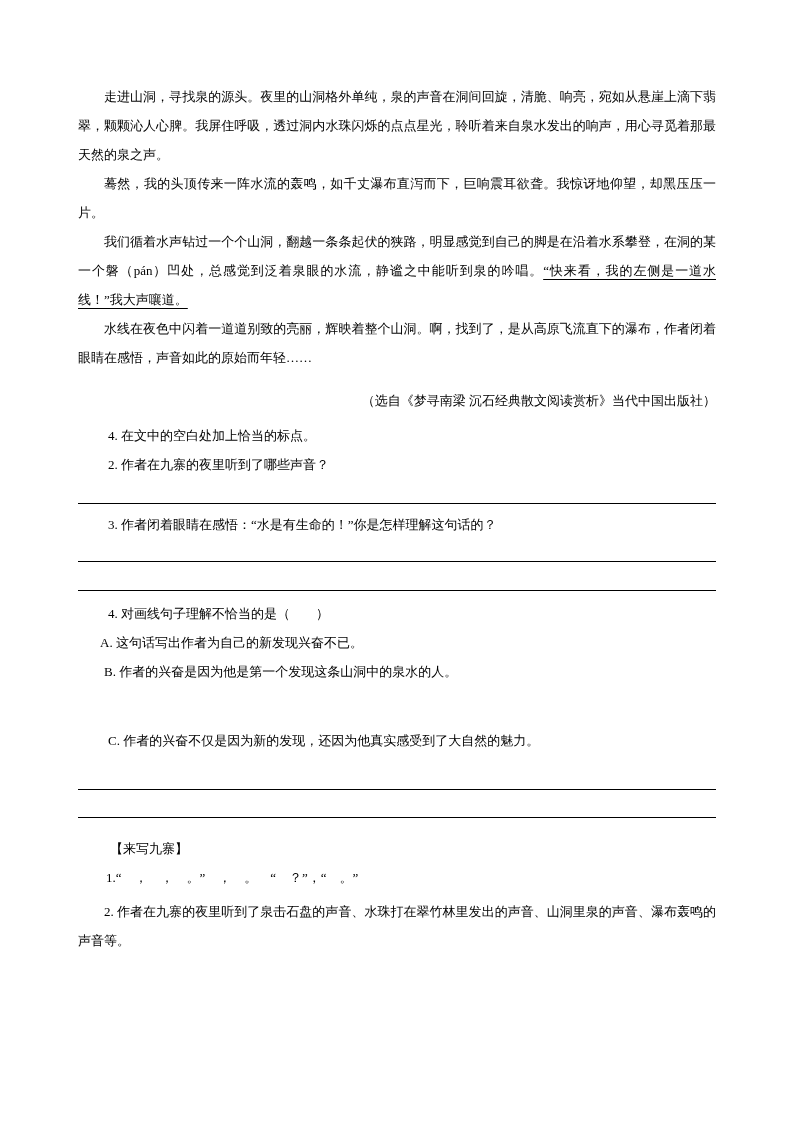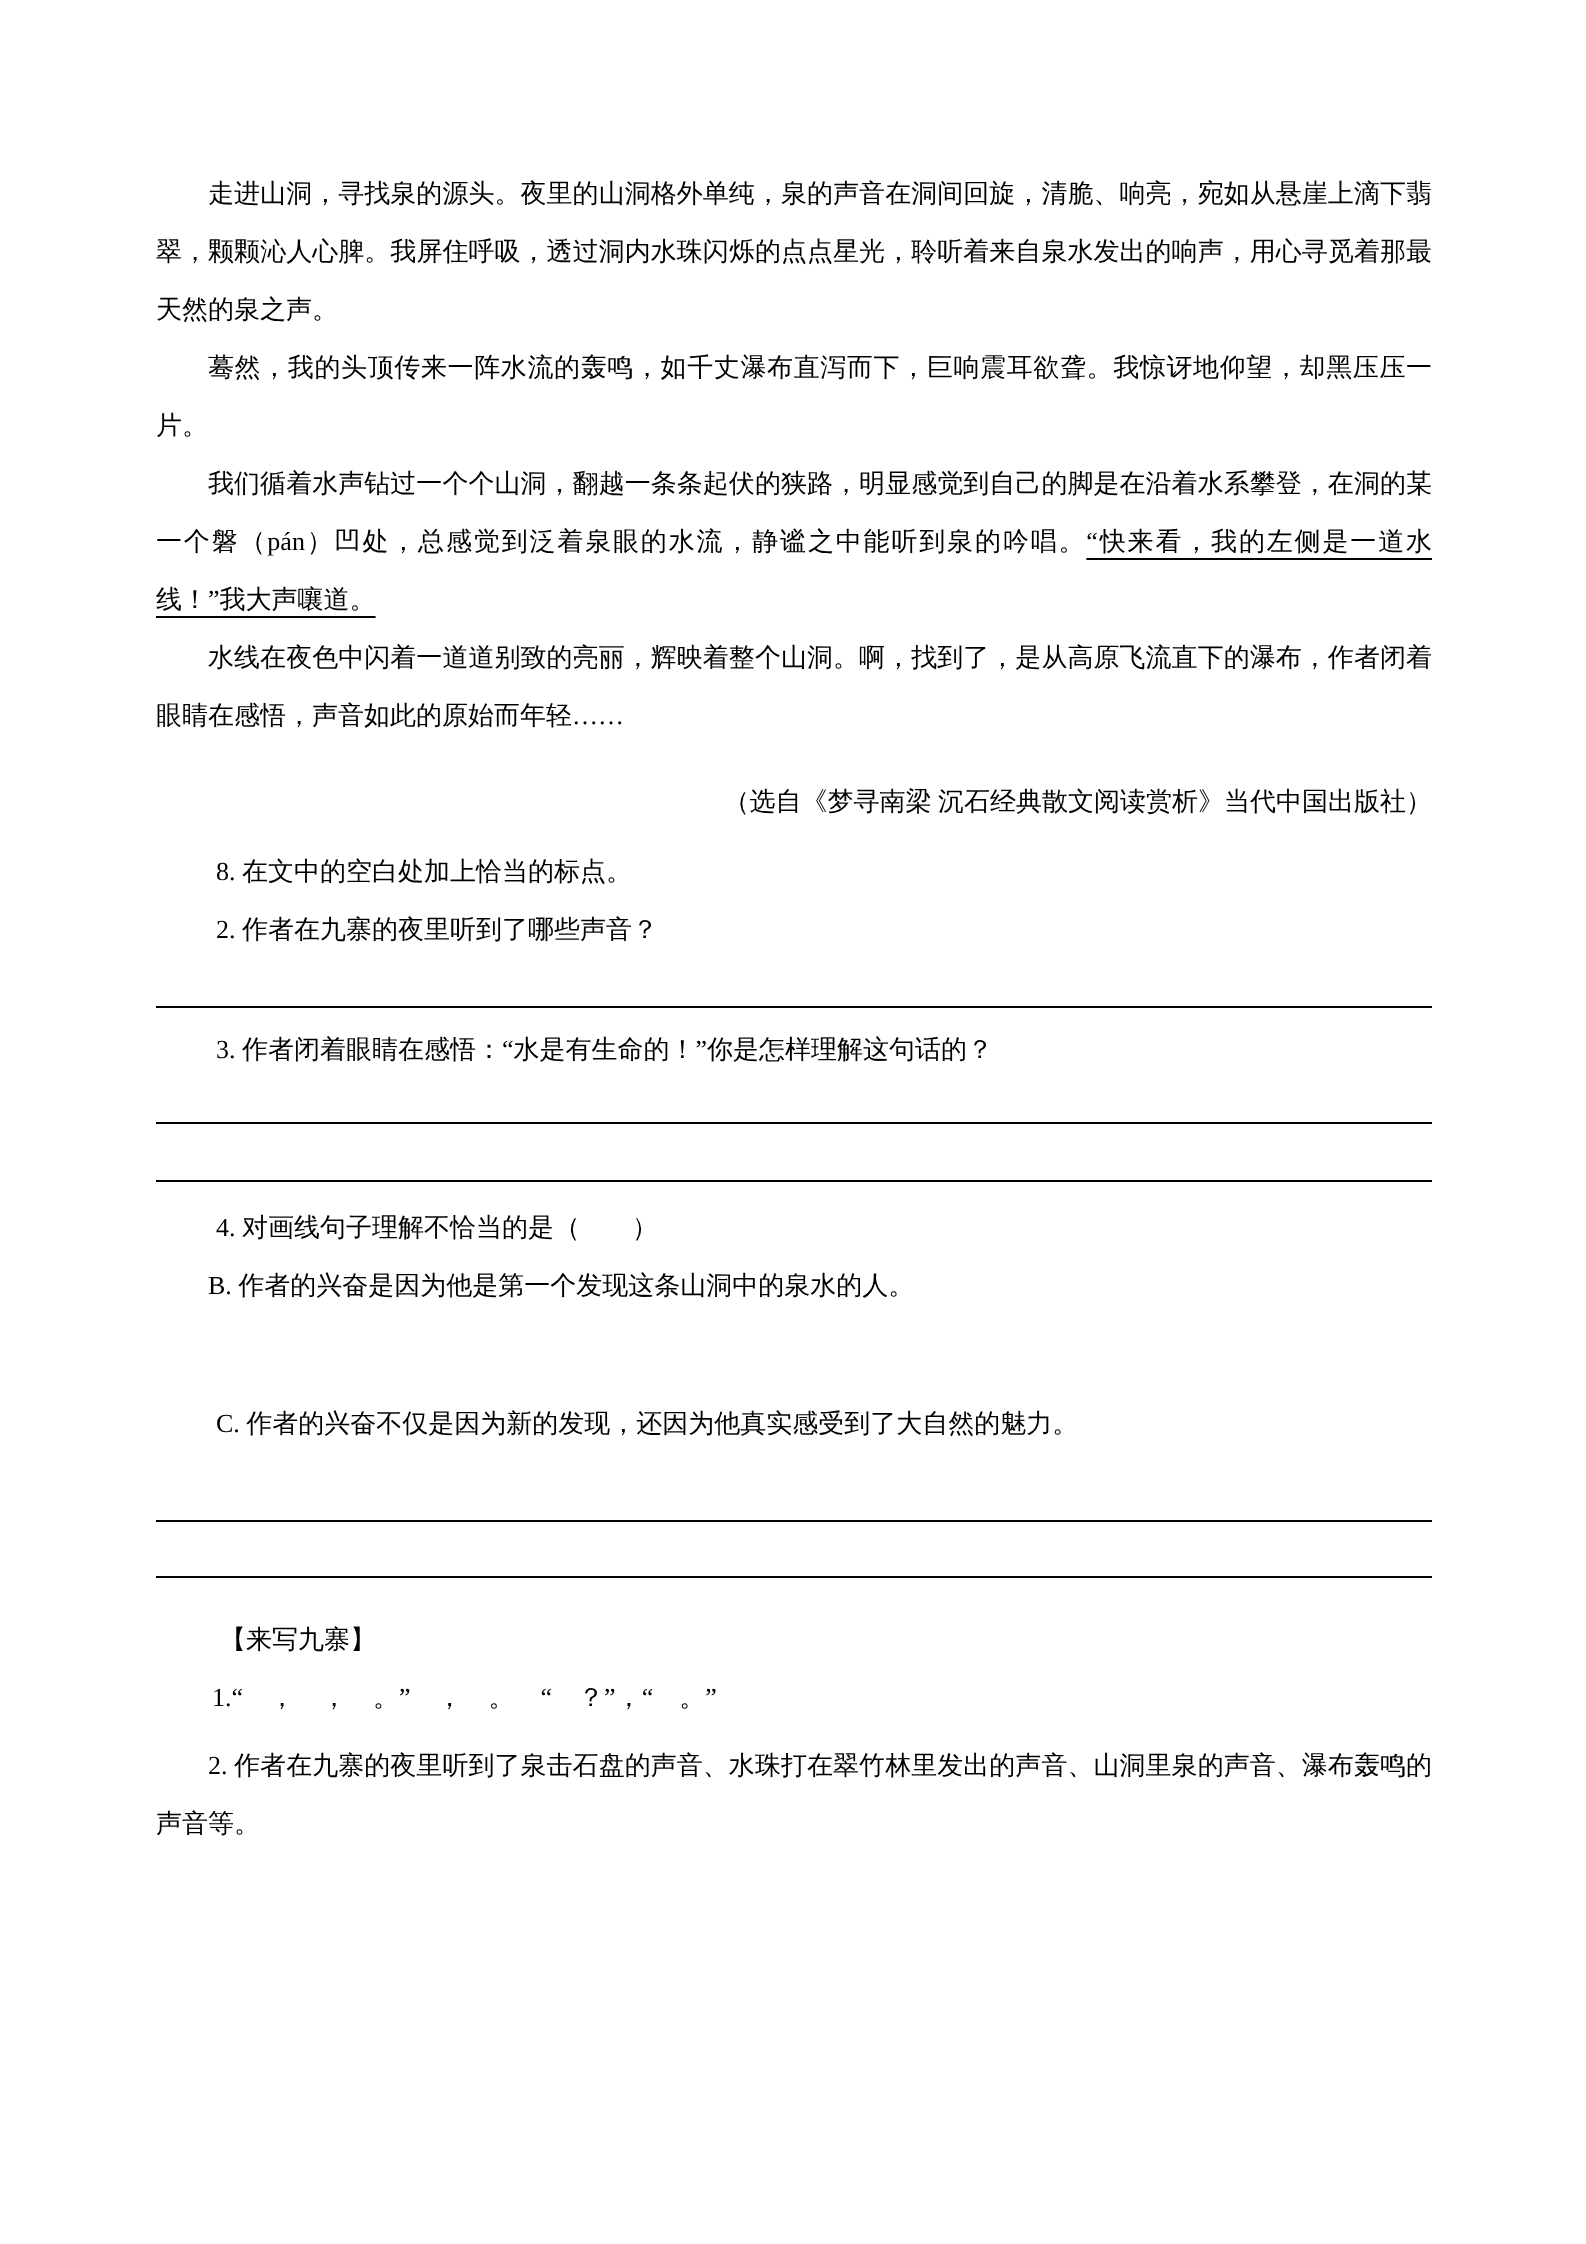--- a/index.html
+++ b/index.html
@@ -58,31 +58,32 @@
   <p class="para">走进山洞，寻找泉的源头。夜里的山洞格外单纯，泉的声音在洞间回旋，清脆、响亮，宛如从悬崖上滴下翡翠，颗颗沁人心脾。我屏住呼吸，透过洞内水珠闪烁的点点星光，聆听着来自泉水发出的响声，用心寻觅着那最天然的泉之声。</p>
 
   <p class="para">蓦然，我的头顶传来一阵水流的轰鸣，如千丈瀑布直泻而下，巨响震耳欲聋。我惊讶地仰望，却黑压压一片。</p>
 
   <p class="para"><span>我们循着水声钻过一个个山洞，翻越一条条起伏的狭路，明显感觉到自己的脚是在沿着水系攀登，在洞的某一个磐（pán）凹处，总感觉到泛着泉眼的水流，静谧之中能听到泉的吟唱。</span><span class="u">“快来看，我的左侧是一道水线！”我大声嚷道。</span></p>
 
   <p class="para">水线在夜色中闪着一道道别致的亮丽，辉映着整个山洞。啊，找到了，是从高原飞流直下的瀑布，作者闭着眼睛在感悟，声音如此的原始而年轻……</p>
 
   <p class="source">（选自《梦寻南梁 沉石经典散文阅读赏析》当代中国出版社）</p>
 
-  <p class="q q1">8. 在文中的空白处加上恰当的标点。</p>
+  <p class="q q1">4. 在文中的空白处加上恰当的标点。</p>
   <p class="q">2. 作者在九寨的夜里听到了哪些声音？</p>
 
   <div class="line l1"></div>
 
   <p class="q q3">3. 作者闭着眼睛在感悟：“水是有生命的！”你是怎样理解这句话的？</p>
 
   <div class="line l2"></div>
   <div class="line l3"></div>
 
   <p class="q q4">4. 对画线句子理解不恰当的是（　　）</p>
+  <p class="opt optA">A. 这句话写出作者为自己的新发现兴奋不已。</p>
   <p class="opt optB">B. 作者的兴奋是因为他是第一个发现这条山洞中的泉水的人。</p>
   <p class="opt optC">C. 作者的兴奋不仅是因为新的发现，还因为他真实感受到了大自然的魅力。</p>
 
   <div class="line l4"></div>
   <div class="line l5"></div>
 
   <p class="ansHead">【来写九寨】</p>
   <p class="ans1">1.“　，　，　。”　，　。　“　？”，“　。”</p>
   <p class="para ans2">2. 作者在九寨的夜里听到了泉击石盘的声音、水珠打在翠竹林里发出的声音、山洞里泉的声音、瀑布轰鸣的声音等。</p>
 

